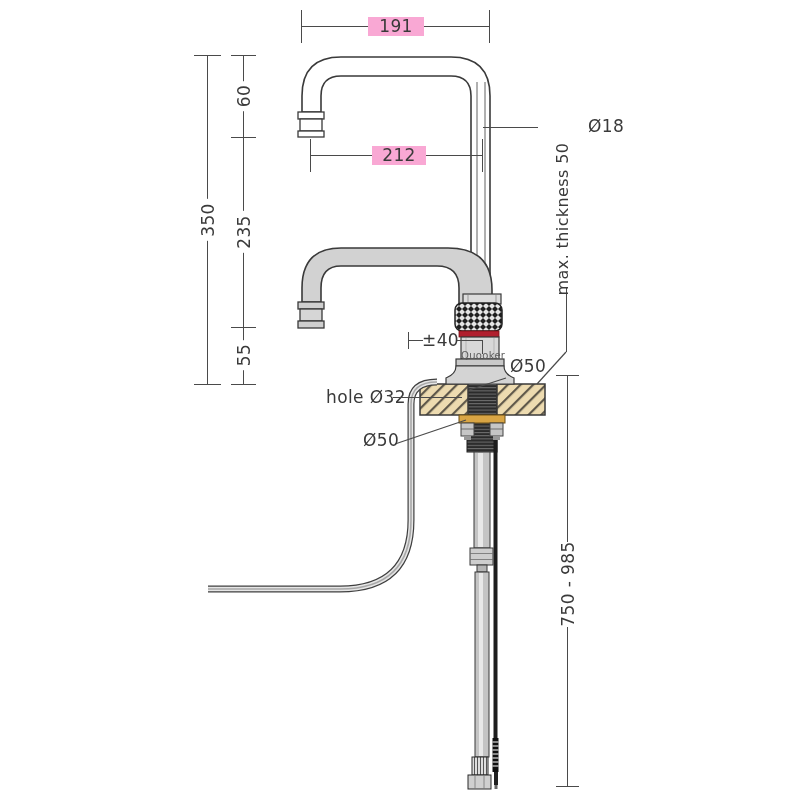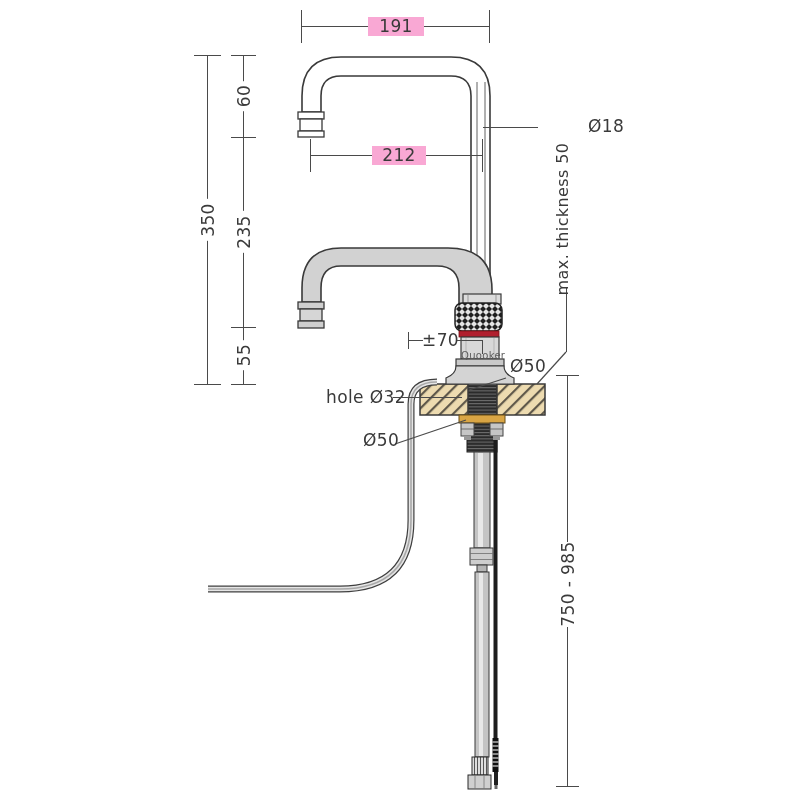--- a/index.html
+++ b/index.html
@@ -159,21 +159,21 @@
   <div class="lbl" style="left:372px;top:146px;width:48px;">212</div>
 
   <div class="hline" style="left:483px;top:127px;width:55px;"></div>
   <div class="lbl nobg" style="left:545px;top:117px;margin-left:40px;">Ø18</div>
 
   <div class="vline" style="left:566px;top:288px;height:64px;"></div>
   <div class="vlabel nobg" style="left:563px;top:219px;font-size:16px;">max. thickness 50</div>
 
   <div class="vline" style="left:408px;top:332px;height:17px;"></div>
   <div class="hline" style="left:408px;top:340px;width:15px;"></div>
-  <div class="lbl nobg" style="left:422px;top:331px;padding:0;">±70</div>
+  <div class="lbl nobg" style="left:422px;top:331px;padding:0;">±40</div>
   <div class="hline" style="left:457px;top:340px;width:25px;"></div>
   <div class="vline" style="left:482px;top:340px;height:14px;"></div>
 
   <div class="lbl nobg" style="left:507px;top:357px;">Ø50</div>
 
   <div class="lbl nobg" style="left:326px;top:388px;padding:0;">hole Ø32</div>
   <div class="hline" style="left:393px;top:397px;width:69px;"></div>
 
   <div class="lbl nobg" style="left:360px;top:431px;">Ø50</div>
 

